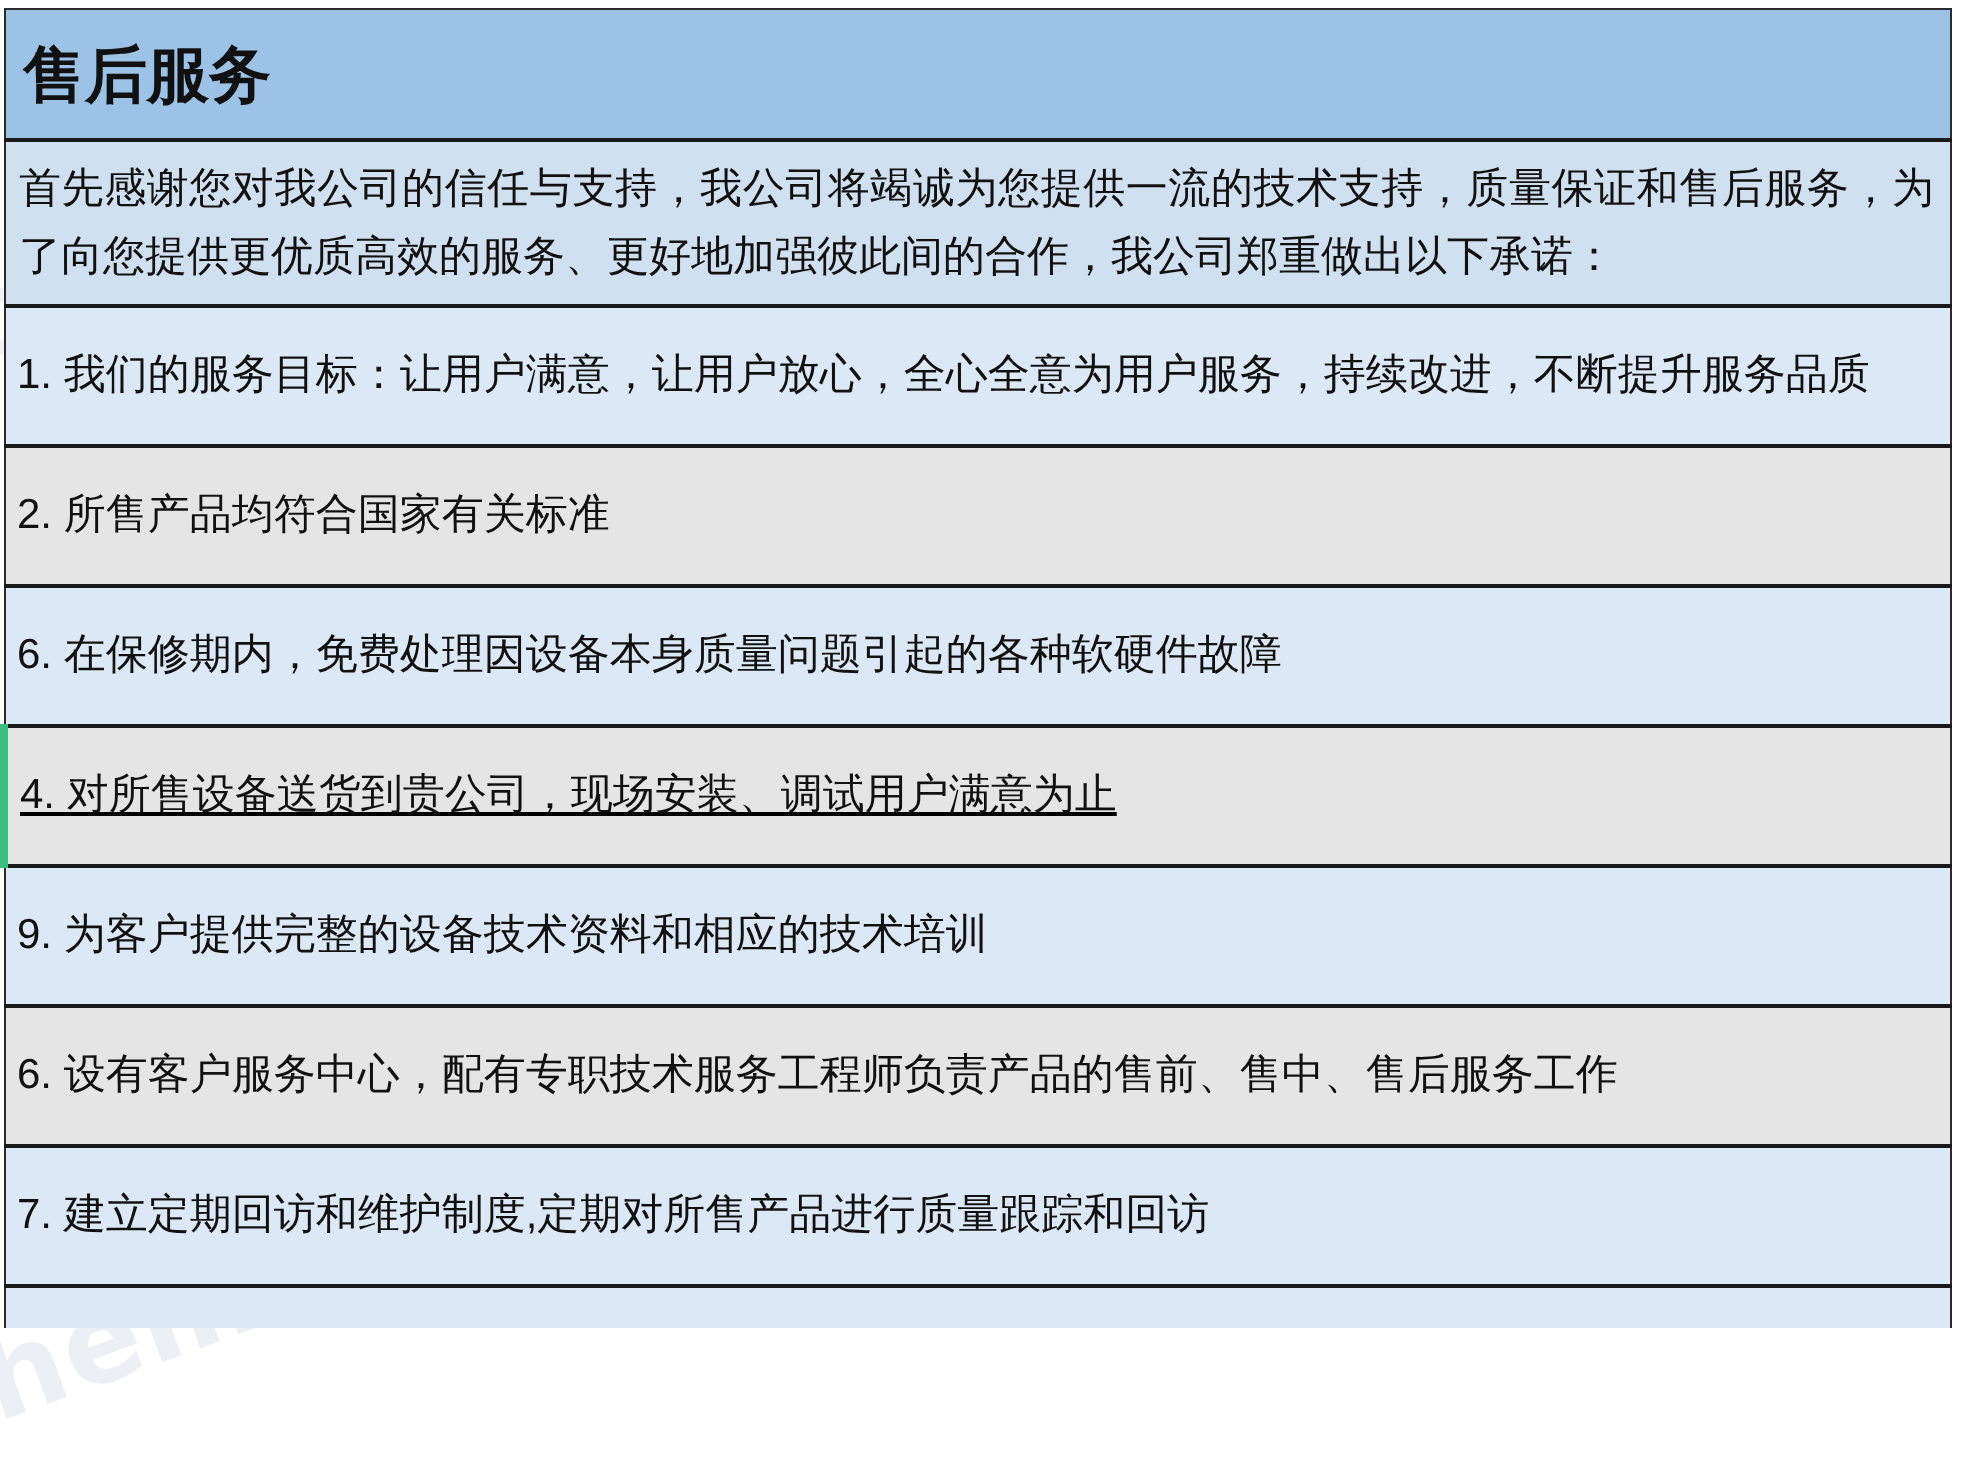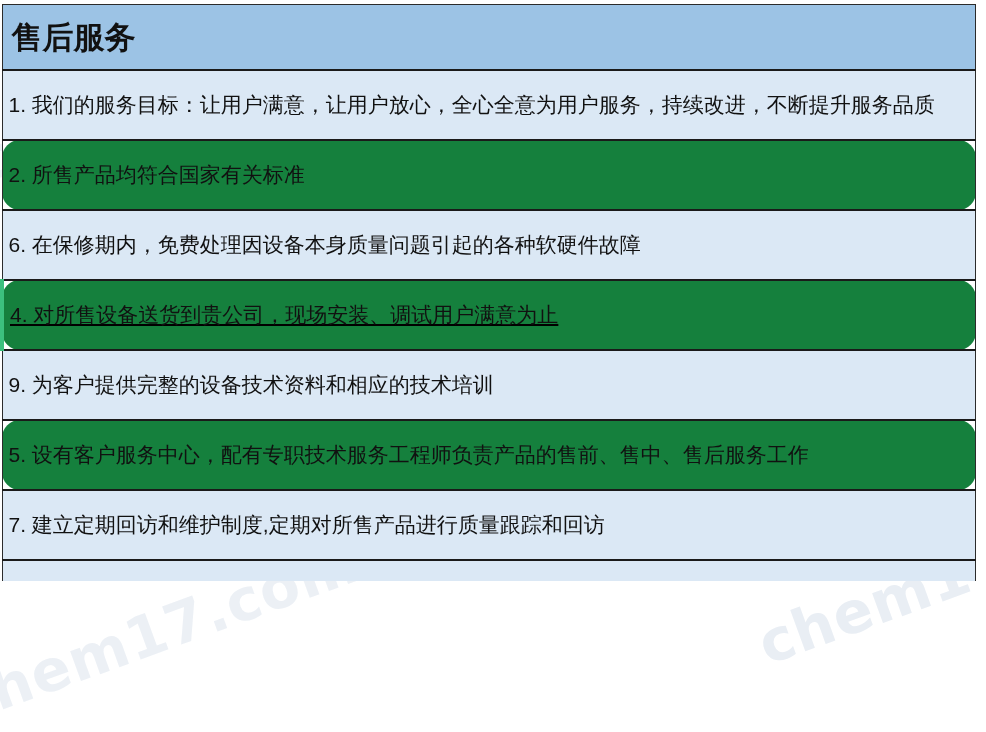--- a/index.html
+++ b/index.html
@@ -86,21 +86,21 @@
     text-align: justify;
     text-justify: inter-ideograph;
   }
 
   
   .row-item td {
     height: 68px;
     border-top: 1px solid #d9e6f2;
     border-bottom: 2px solid #1a1a1a;
   }
-  .row-item.shade-dark  td { background: #15803d; border-radius: 18px; }
+  .row-item.shade-dark  td { background: #e5e5e5; }
   .row-item.shade-light td { background: #dbe8f5; }
   .row-item.accent td    { border-left: 4px solid #3cc07e; text-decoration: underline; }
 
   .item-text {
     font-size: 21px;
     color: #111111;
     line-height: 30px;
     padding: 0 8px 0 6px;
     white-space: nowrap;
     overflow: hidden;
@@ -143,20 +143,25 @@
   <span class="watermark wm-c">chem17.com</span>
   <span class="watermark wm-d">chem17.com</span>
 
   <table class="doc-table">
     <tbody id="table-body">
       <tr class="row-title">
         <td>
           <div class="title-text">售后服务</div>
         </td>
       </tr>
+      <tr class="row-intro">
+        <td>
+          <div class="intro-text">首先感谢您对我公司的信任与支持，我公司将竭诚为您提供一流的技术支持，质量保证和售后服务，为了向您提供更优质高效的服务、更好地加强彼此间的合作，我公司郑重做出以下承诺：</div>
+        </td>
+      </tr>
     <tr class="row-item shade-light">
           <td>
             <div class="item-text">1. 我们的服务目标：让用户满意，让用户放心，全心全意为用户服务，持续改进，不断提升服务品质</div>
           </td>
         </tr>
         <tr class="row-item shade-dark">
           <td>
             <div class="item-text">2. 所售产品均符合国家有关标准</div>
           </td>
         </tr>
@@ -170,21 +175,21 @@
             <div class="item-text">4. 对所售设备送货到贵公司，现场安装、调试用户满意为止</div>
           </td>
         </tr>
         <tr class="row-item shade-light">
           <td>
             <div class="item-text">9. 为客户提供完整的设备技术资料和相应的技术培训</div>
           </td>
         </tr>
         <tr class="row-item shade-dark">
           <td>
-            <div class="item-text">5. 设有客户服务中心，配有专职技术服务工程师负责产品的售前、售中、售后服务工作</div>
+            <div class="item-text">6. 设有客户服务中心，配有专职技术服务工程师负责产品的售前、售中、售后服务工作</div>
           </td>
         </tr>
         <tr class="row-item shade-light">
           <td>
             <div class="item-text">7. 建立定期回访和维护制度,定期对所售产品进行质量跟踪和回访</div>
           </td>
         </tr>
         <tr class="row-tail">
           <td></td>
         </tr>

